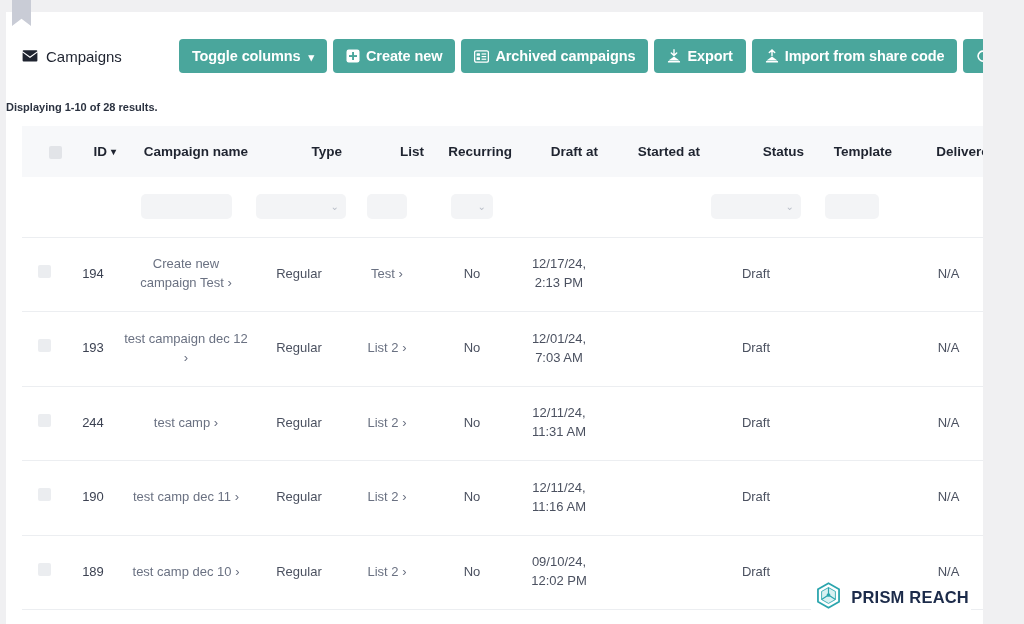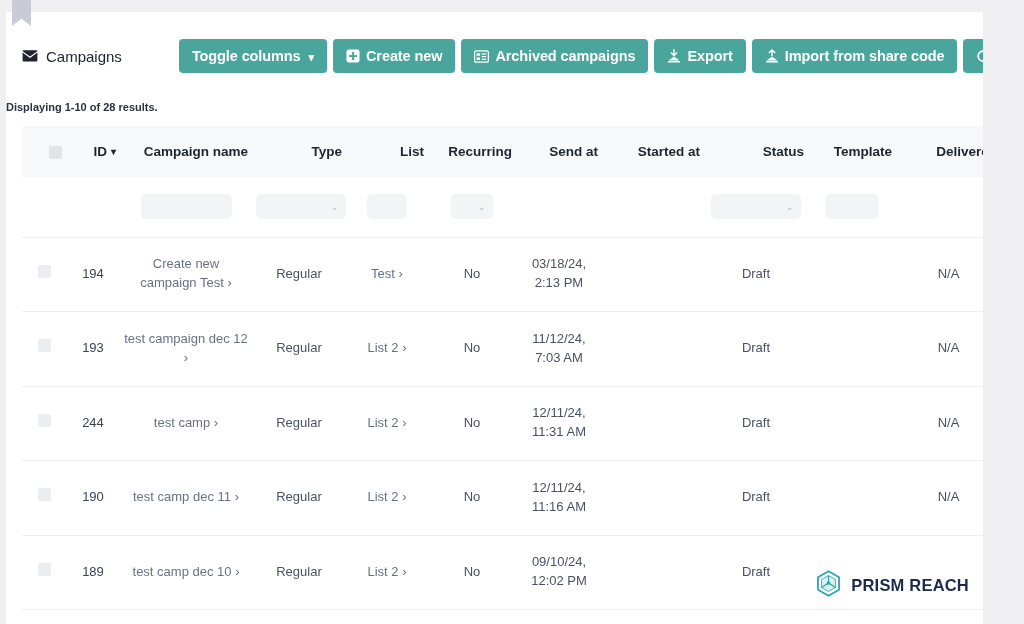--- a/index.html
+++ b/index.html
@@ -238,21 +238,21 @@
   }
 
   .chev-link { letter-spacing: 0; }
 
   .dt { display: block; }
 
   
   .brand-logo {
     position: absolute;
     right: 12px;
-    bottom: 20px;
+    bottom: 8px;
     display: flex;
     align-items: center;
     gap: 9px;
     z-index: 4;
     background: #ffffff;
     padding: 3px 2px 3px 4px;
   }
   .brand-logo .logo-text {
     font-size: 16.5px;
     font-weight: 700;
@@ -358,21 +358,21 @@
             <th class="c-check">
               <span class="hdr-check"></span>
             </th>
             <th class="c-id">
               <span>ID</span><span class="sort-caret">▾</span>
             </th>
             <th class="c-name">Campaign name</th>
             <th class="c-type">Type</th>
             <th class="c-list">List</th>
             <th class="c-recurring">Recurring</th>
-            <th class="c-sendat">Send at</th>
+            <th class="c-sendat">Draft at</th>
             <th class="c-startedat">Started at</th>
             <th class="c-status">Status</th>
             <th class="c-template">Template</th>
             <th class="c-delivered">Delivered</th>
             <th class="c-extra"></th>
           </tr>
         </thead>
 
         <tbody>
 
@@ -410,39 +410,39 @@
           </tr>
 
           <tr class="data-row">
             <td><span class="row-check"></span></td>
             <td class="td-id">194</td>
             <td class="td-name"><span>Create new campaign Test</span> <span class="chev-link">›</span></td>
             <td class="td-type">Regular</td>
             <td class="td-list"><span>Test</span> <span class="chev-link">›</span></td>
             <td>No</td>
             <td>
-                <span class="dt">03/18/24,</span>
+                <span class="dt">12/17/24,</span>
                 <span class="dt">2:13 PM</span>
               </td>
             <td></td>
             <td>Draft</td>
             <td></td>
             <td>N/A</td>
             <td></td>
           </tr>
 
           <tr class="data-row">
             <td><span class="row-check"></span></td>
             <td class="td-id">193</td>
             <td class="td-name"><span>test campaign dec 12</span> <span class="chev-link">›</span></td>
             <td class="td-type">Regular</td>
             <td class="td-list"><span>List 2</span> <span class="chev-link">›</span></td>
             <td>No</td>
             <td>
-                <span class="dt">11/12/24,</span>
+                <span class="dt">12/01/24,</span>
                 <span class="dt">7:03 AM</span>
               </td>
             <td></td>
             <td>Draft</td>
             <td></td>
             <td>N/A</td>
             <td></td>
           </tr>
 
           <tr class="data-row">

